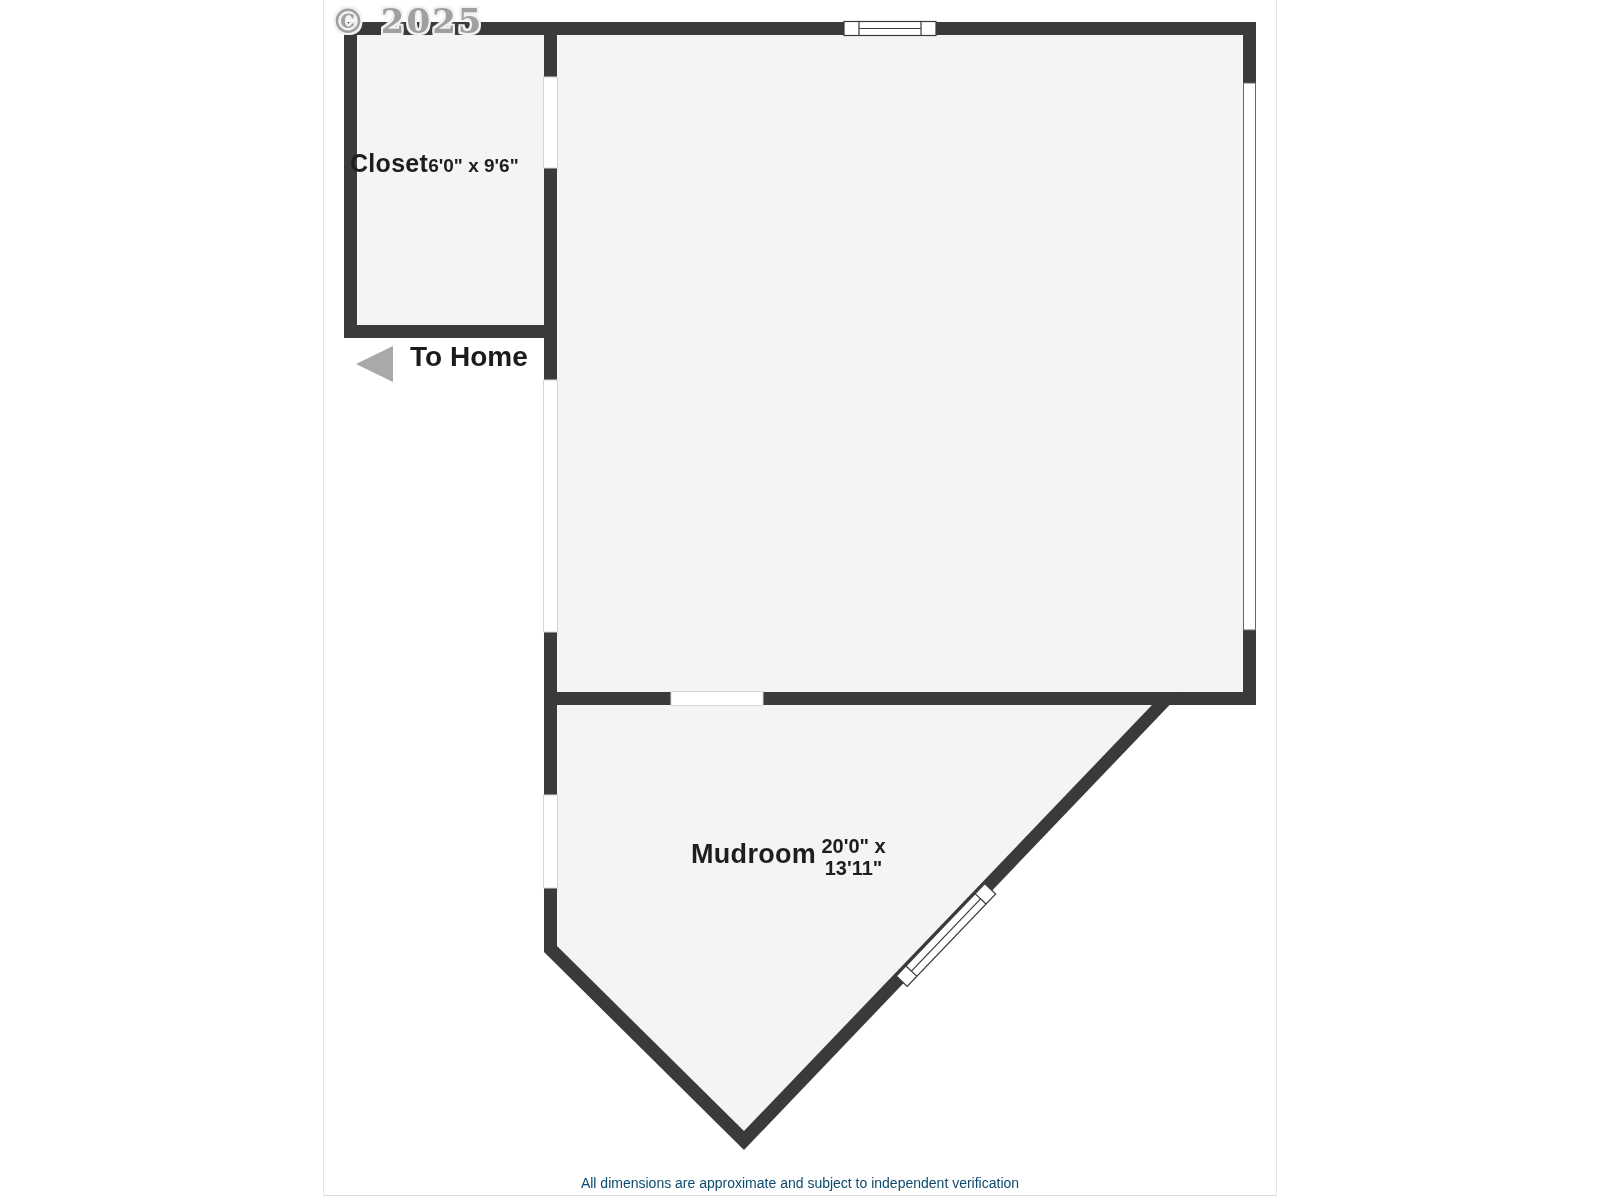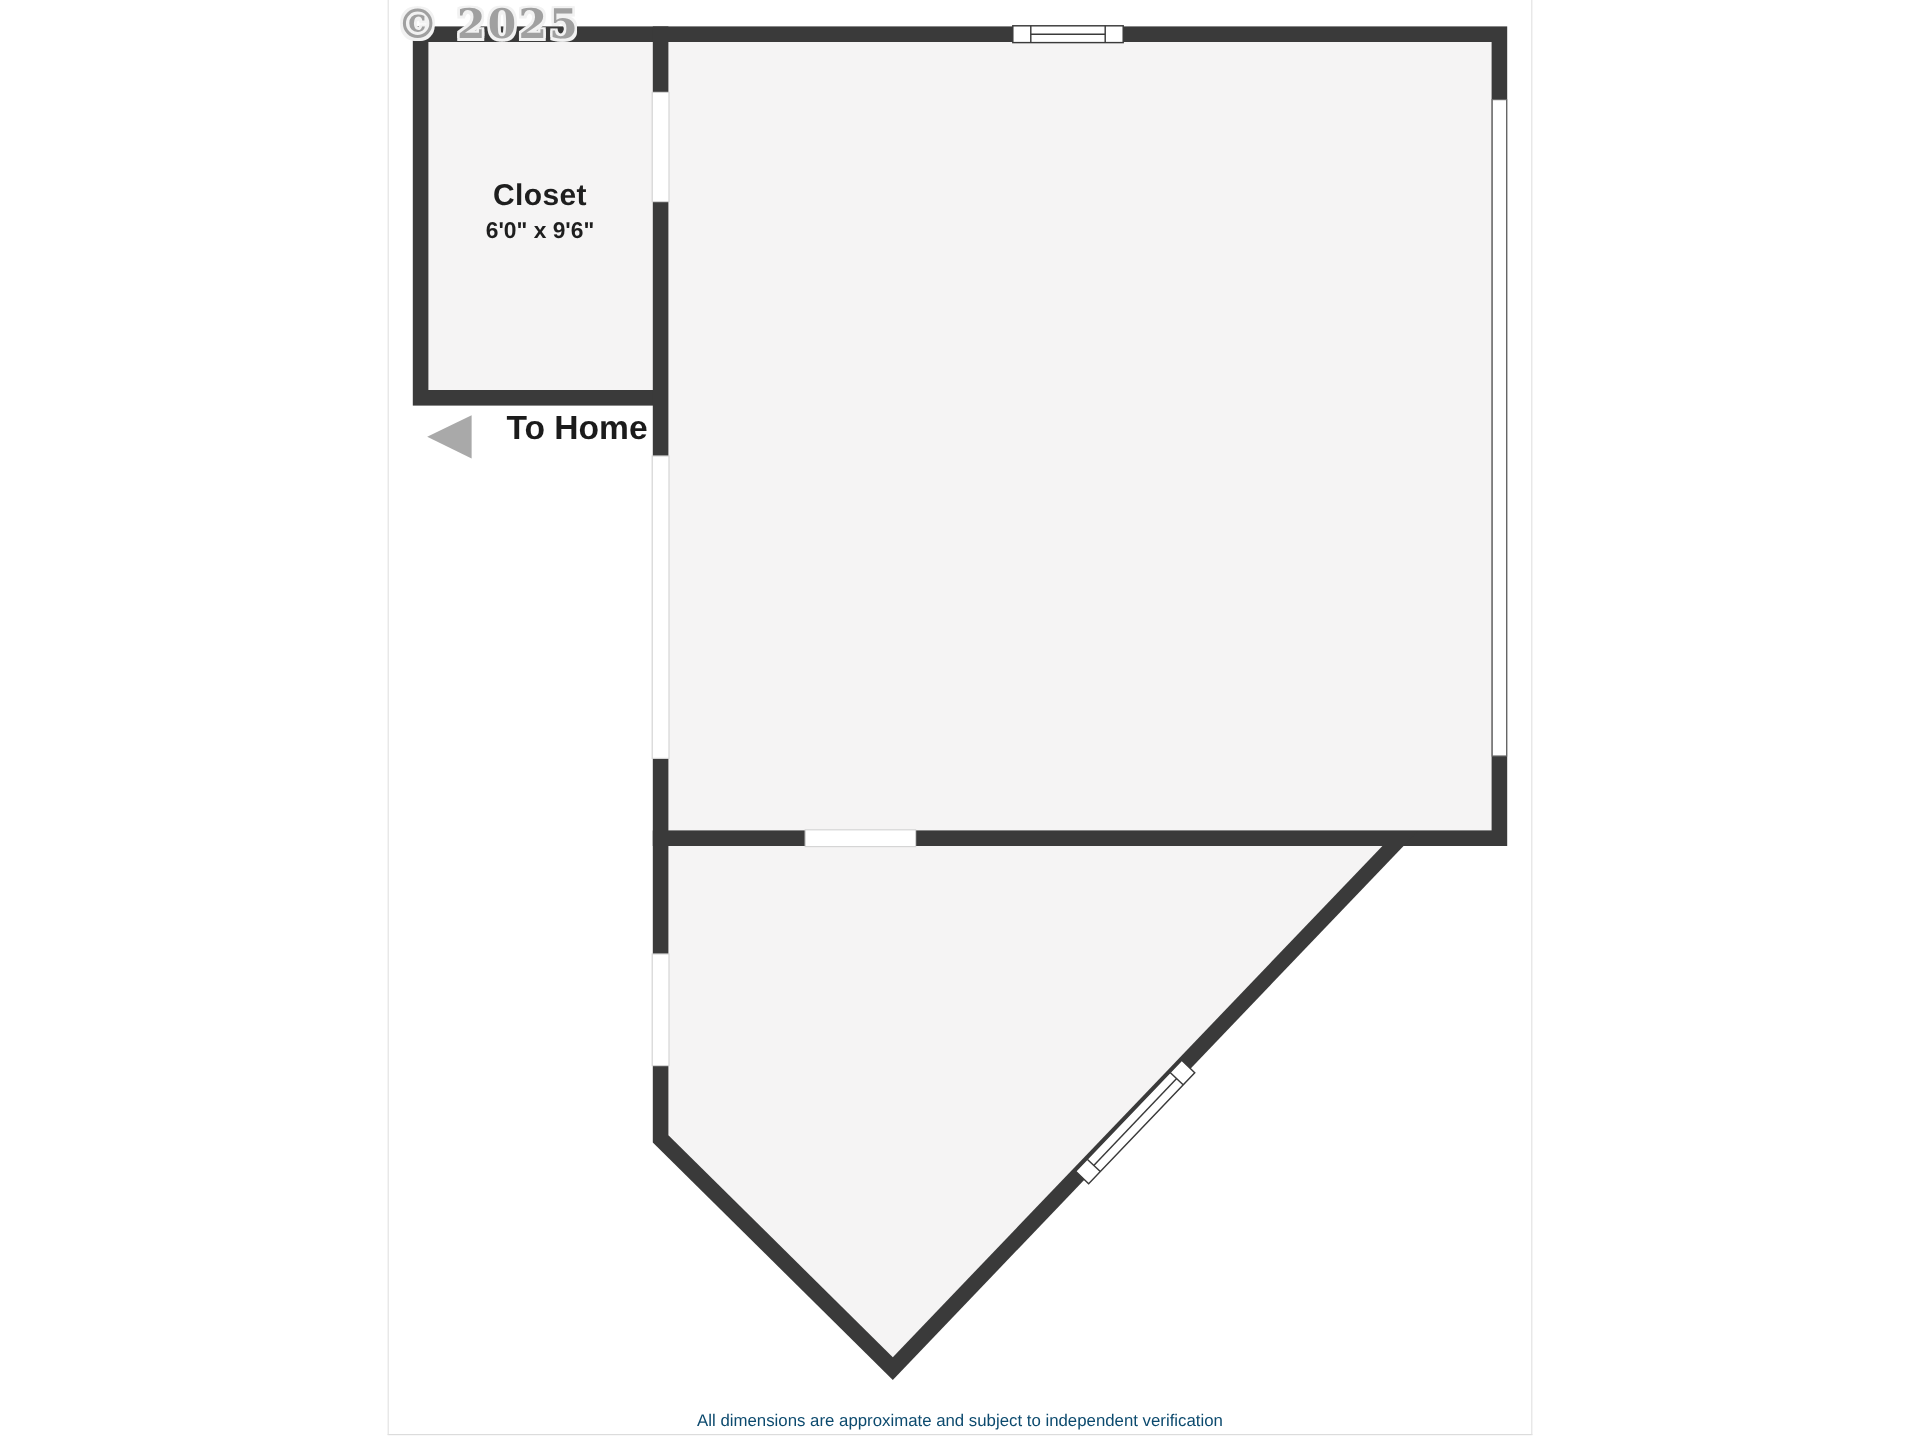--- a/index.html
+++ b/index.html
@@ -42,21 +42,21 @@
       -2px  2px 0 #f2f2f2, 2px  2px 0 #f2f2f2,
       -2px  0   0 #f2f2f2, 2px  0   0 #f2f2f2,
        0   -2px 0 #f2f2f2, 0    2px 0 #f2f2f2;
     white-space: nowrap;
     margin-left: 13px;
   }
   .room-label {
     position: absolute;
     width: 200px;
     display: flex;
-    flex-direction: column;
+    flex-direction: row;
     align-items: center;
     text-align: center;
     color: #1e1e1e;
     z-index: 4;
     pointer-events: none;
   }
   .room-name {
     font-weight: 700;
     font-size: 27px;
     line-height: 1.1;
@@ -75,21 +75,20 @@
   .room-label.mudroom { left: 367px; top: 830px; }
   .to-home-label {
     position: absolute;
     left: 86px;
     top: 341px;
     font-weight: 700;
     font-size: 28px;
     color: #1b1b1b;
     z-index: 4;
     white-space: nowrap;
-    margin-left: 12px;
   }
   .footer-disclaimer {
     position: absolute;
     left: 0;
     width: 100%;
     top: 1175px;
     text-align: center;
     font-size: 14px;
     color: #0c4a6e;
     z-index: 4;
@@ -144,18 +143,22 @@
   </svg>
 
   <div class="watermark">© 2025</div>
 
   <div class="room-label closet">
     <div class="room-name">Closet</div>
     <div class="room-dims">6'0" x 9'6"</div>
   </div>
 
 
+  <div class="room-label mudroom">
+    <div class="room-name">Mudroom</div>
+    <div class="room-dims">20'0" x 13'11"</div>
+  </div>
 
   <div class="to-home-label">To Home</div>
 
   <div class="footer-disclaimer">All dimensions are approximate and subject to independent verification</div>
 
 </div>
 
 </body></html>

